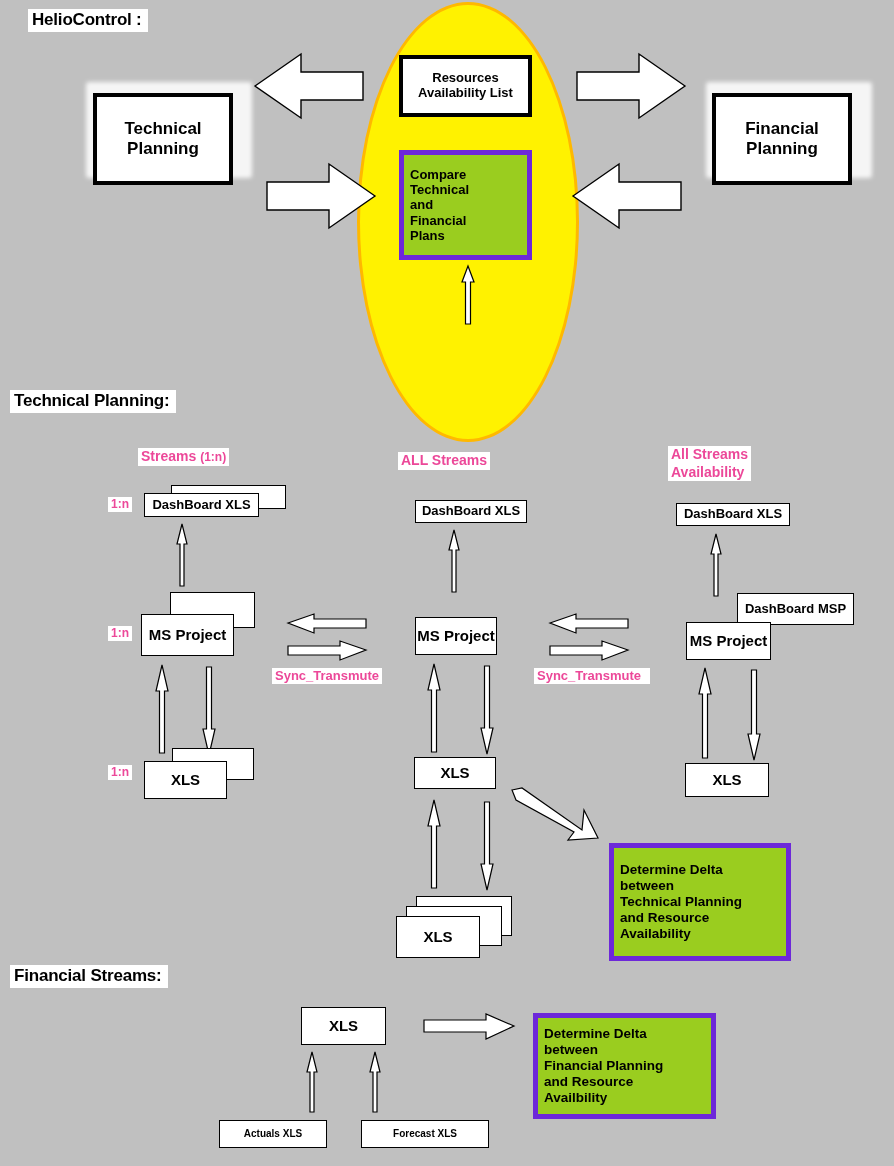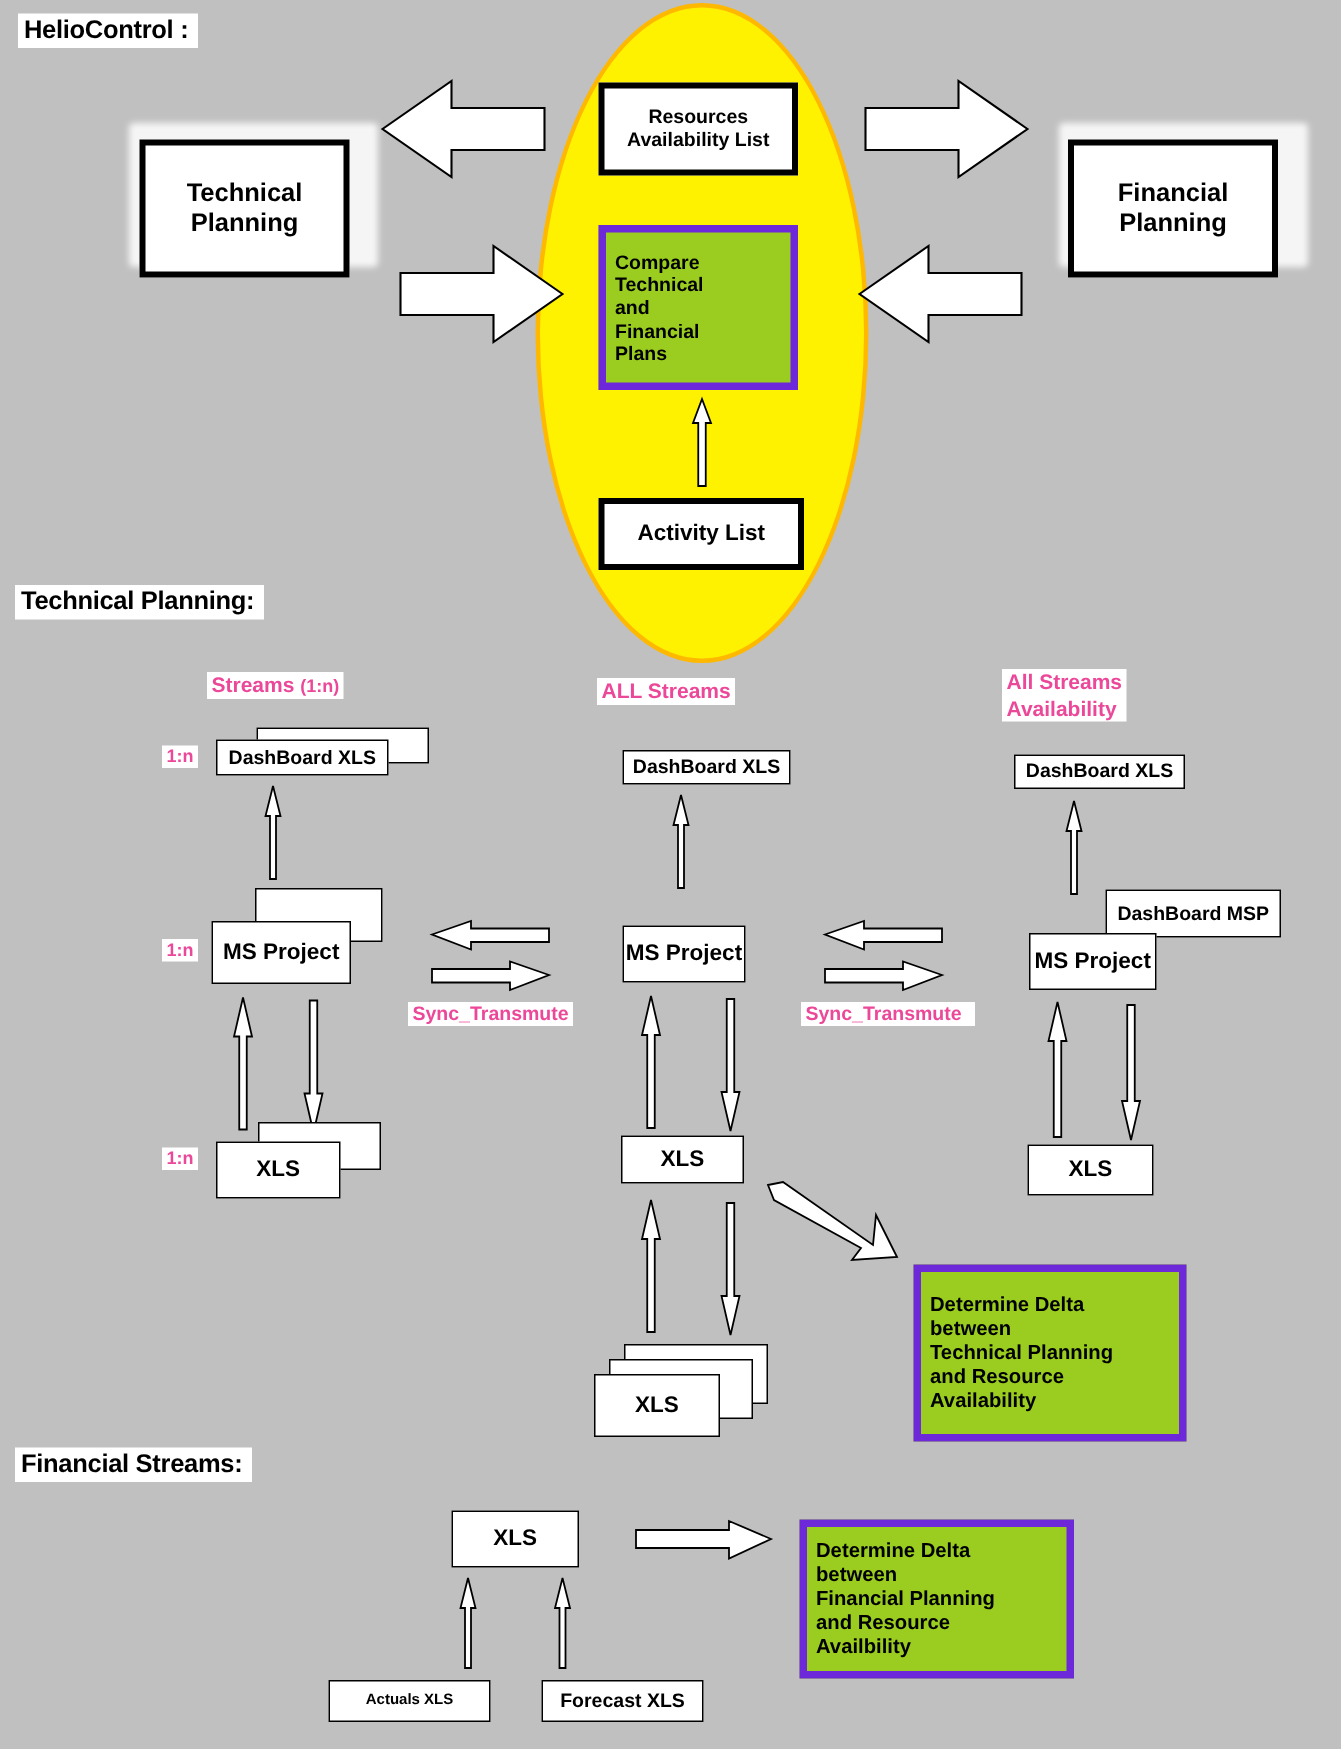--- a/index.html
+++ b/index.html
@@ -93,21 +93,21 @@
 
   svg{display:block;overflow:visible;}
   .arw{fill:#ffffff;stroke:#000;stroke-width:1.2;}
   .arw-out{fill:#ffffff;stroke:#000;stroke-width:1.4;}
 </style>
 </head>
 <body>
 
 <div id="canvas">
 
-  <div class="abs section-head" style="left:12px;top:9px;text-align:right;">HelioControl :</div>
+  <div class="abs section-head" style="left:28px;top:9px;text-align:right;">HelioControl :</div>
 
   <div class="abs" id="ellipse"></div>
 
   <div class="abs halo" style="left:86px;top:82px;width:166px;height:96px;"></div>
   <div class="abs box thick" style="left:93px;top:93px;width:140px;height:92px;font-size:17px;">
     <div>
       <div>Technical</div>
       <div>Planning</div>
     </div>
   </div>
@@ -134,23 +134,20 @@
       <div>and</div>
       <div>Financial</div>
       <div>Plans</div>
     </div>
   </div>
 
   <svg class="abs" style="left:458px;top:266px;" width="20" height="60">
     <polygon class="arw" points="10,0 16,16 12.5,16 12.5,58 7.5,58 7.5,16 4,16"></polygon>
   </svg>
 
-  <div class="abs box thick" style="left:399px;top:332px;width:137px;height:48px;font-size:15px;">
-    <span>Activity List</span>
-  </div>
 
   <svg class="abs" style="left:255px;top:52px;" width="110" height="68">
     <polygon class="arw-out" points="0,34 46,2 46,20 108,20 108,48 46,48 46,66"></polygon>
   </svg>
 
   <svg class="abs" style="left:265px;top:162px;" width="110" height="68">
     <polygon class="arw-out" points="110,34 64,2 64,20 2,20 2,48 64,48 64,66"></polygon>
   </svg>
 
   <svg class="abs" style="left:575px;top:52px;" width="110" height="68">
@@ -306,21 +303,21 @@
   <svg class="abs" style="left:302px;top:1052px;" width="20" height="62">
     <polygon class="arw" points="10,0 15,20 12,20 12,60 8,60 8,20 5,20"></polygon>
   </svg>
   <svg class="abs" style="left:365px;top:1052px;" width="20" height="62">
     <polygon class="arw" points="10,0 15,20 12,20 12,60 8,60 8,20 5,20"></polygon>
   </svg>
 
   <div class="abs box" style="left:219px;top:1120px;width:108px;height:28px;font-size:10px;">
     <span>Actuals XLS</span>
   </div>
-  <div class="abs box" style="left:361px;top:1120px;width:108px;height:28px;font-size:13px;">
+  <div class="abs box" style="left:361px;top:1120px;width:128px;height:28px;font-size:10px;">
     <span>Forecast XLS</span>
   </div>
 
   <svg class="abs" style="left:424px;top:1013px;" width="90" height="26">
     <polygon class="arw" points="90,13 62,1 62,7 0,7 0,19 62,19 62,26"></polygon>
   </svg>
 
   <div class="abs box green" style="left:533px;top:1013px;width:183px;height:106px;font-size:13.5px;">
     <div class="inner">
       <div>Determine Delta</div>

